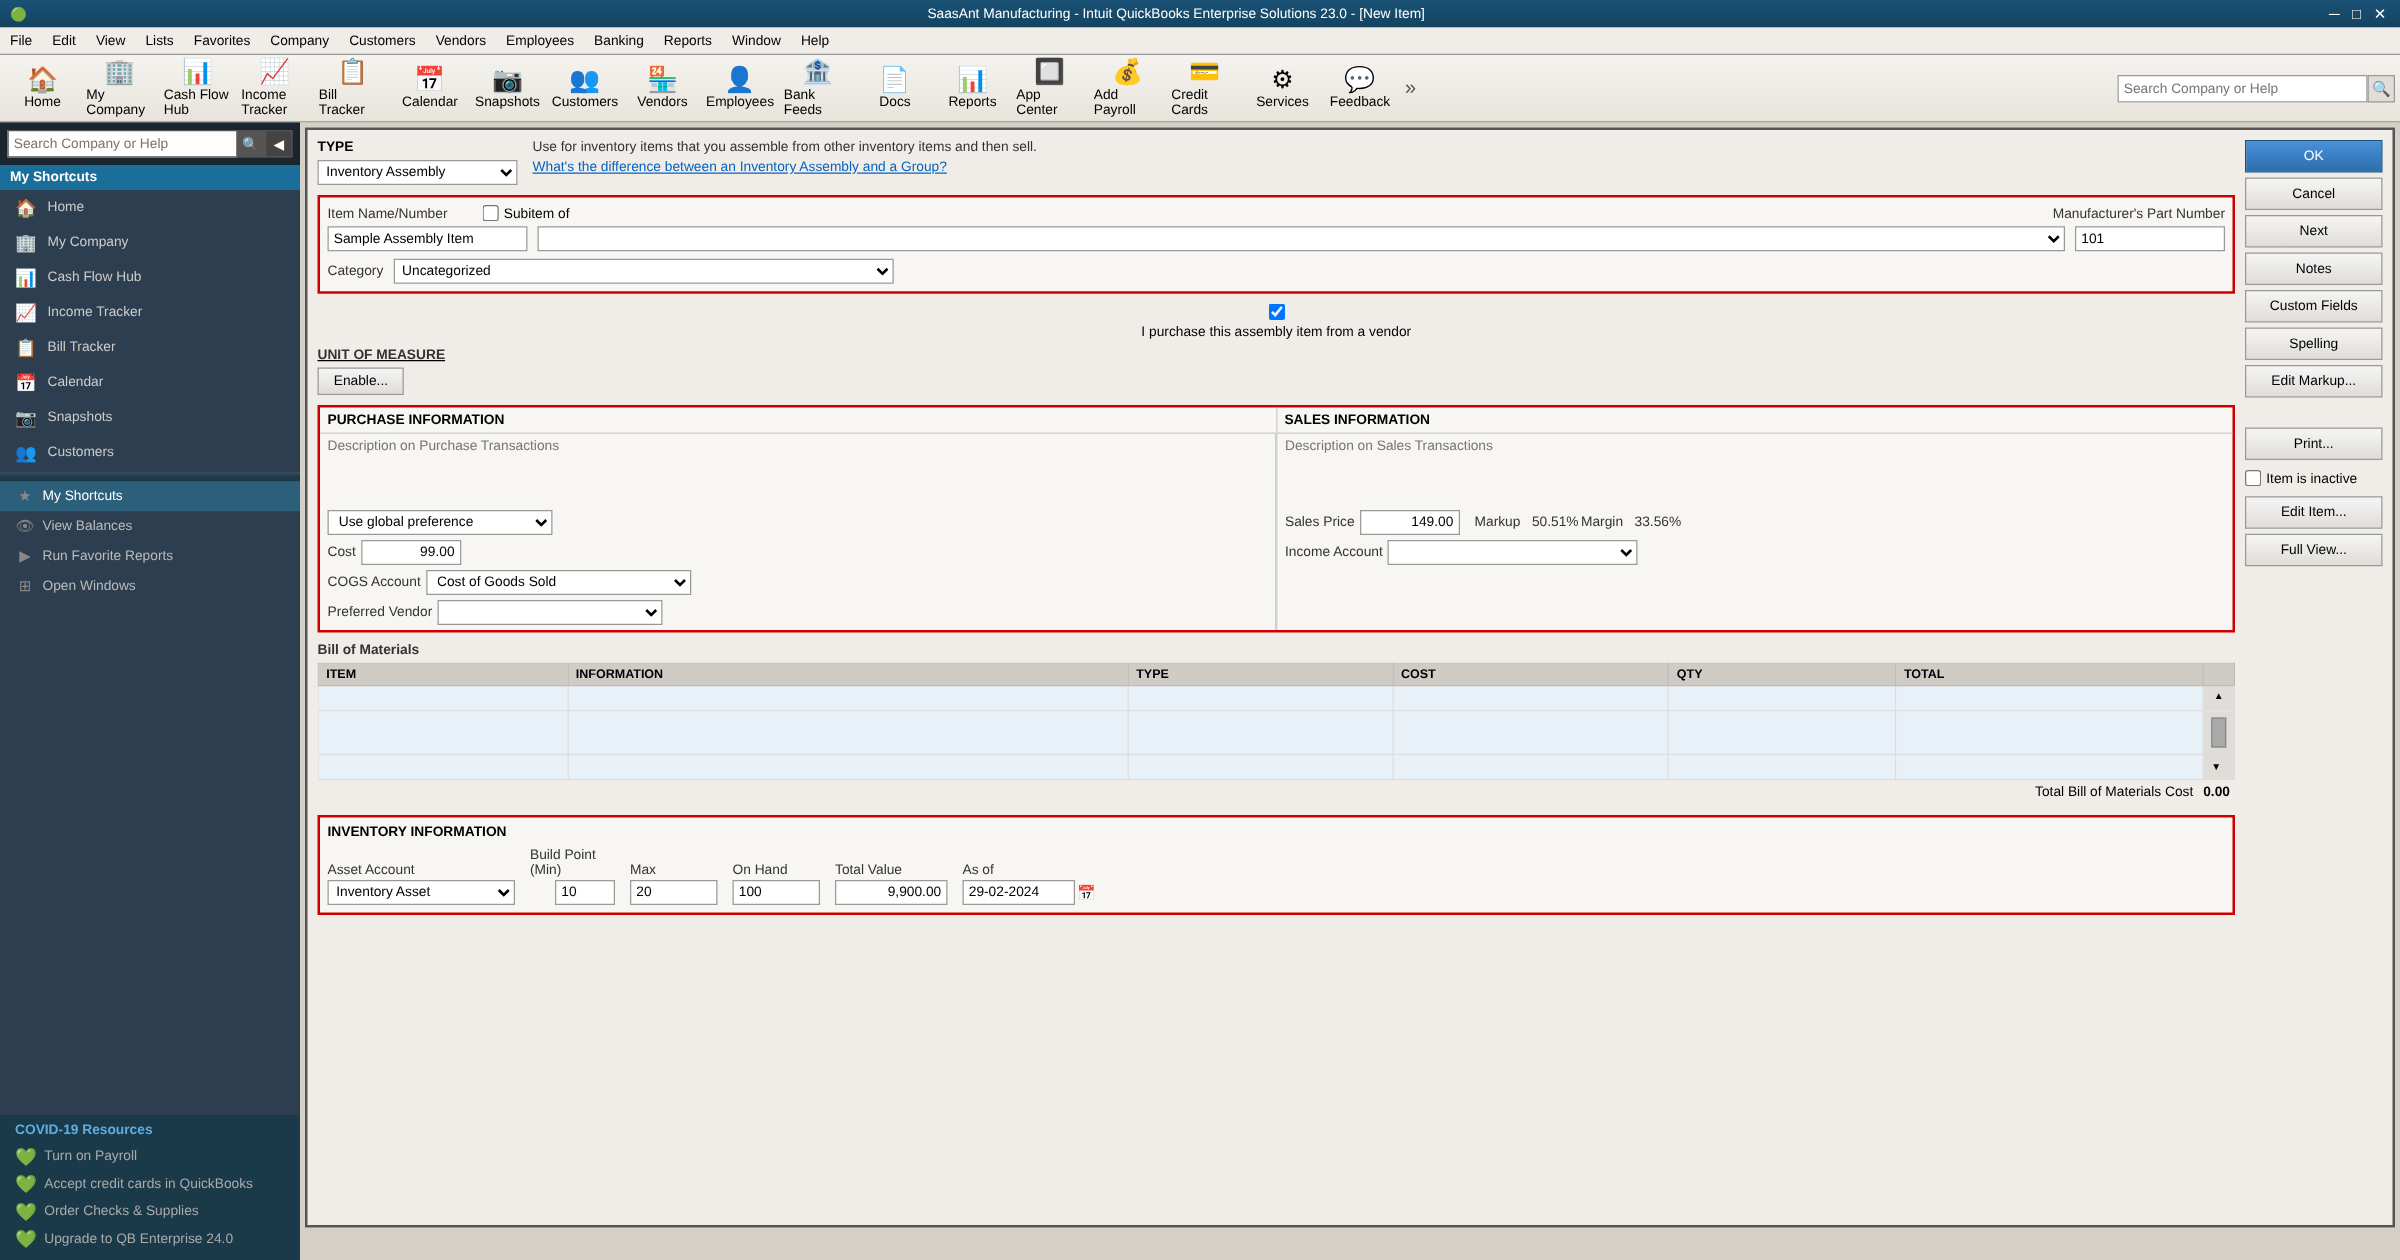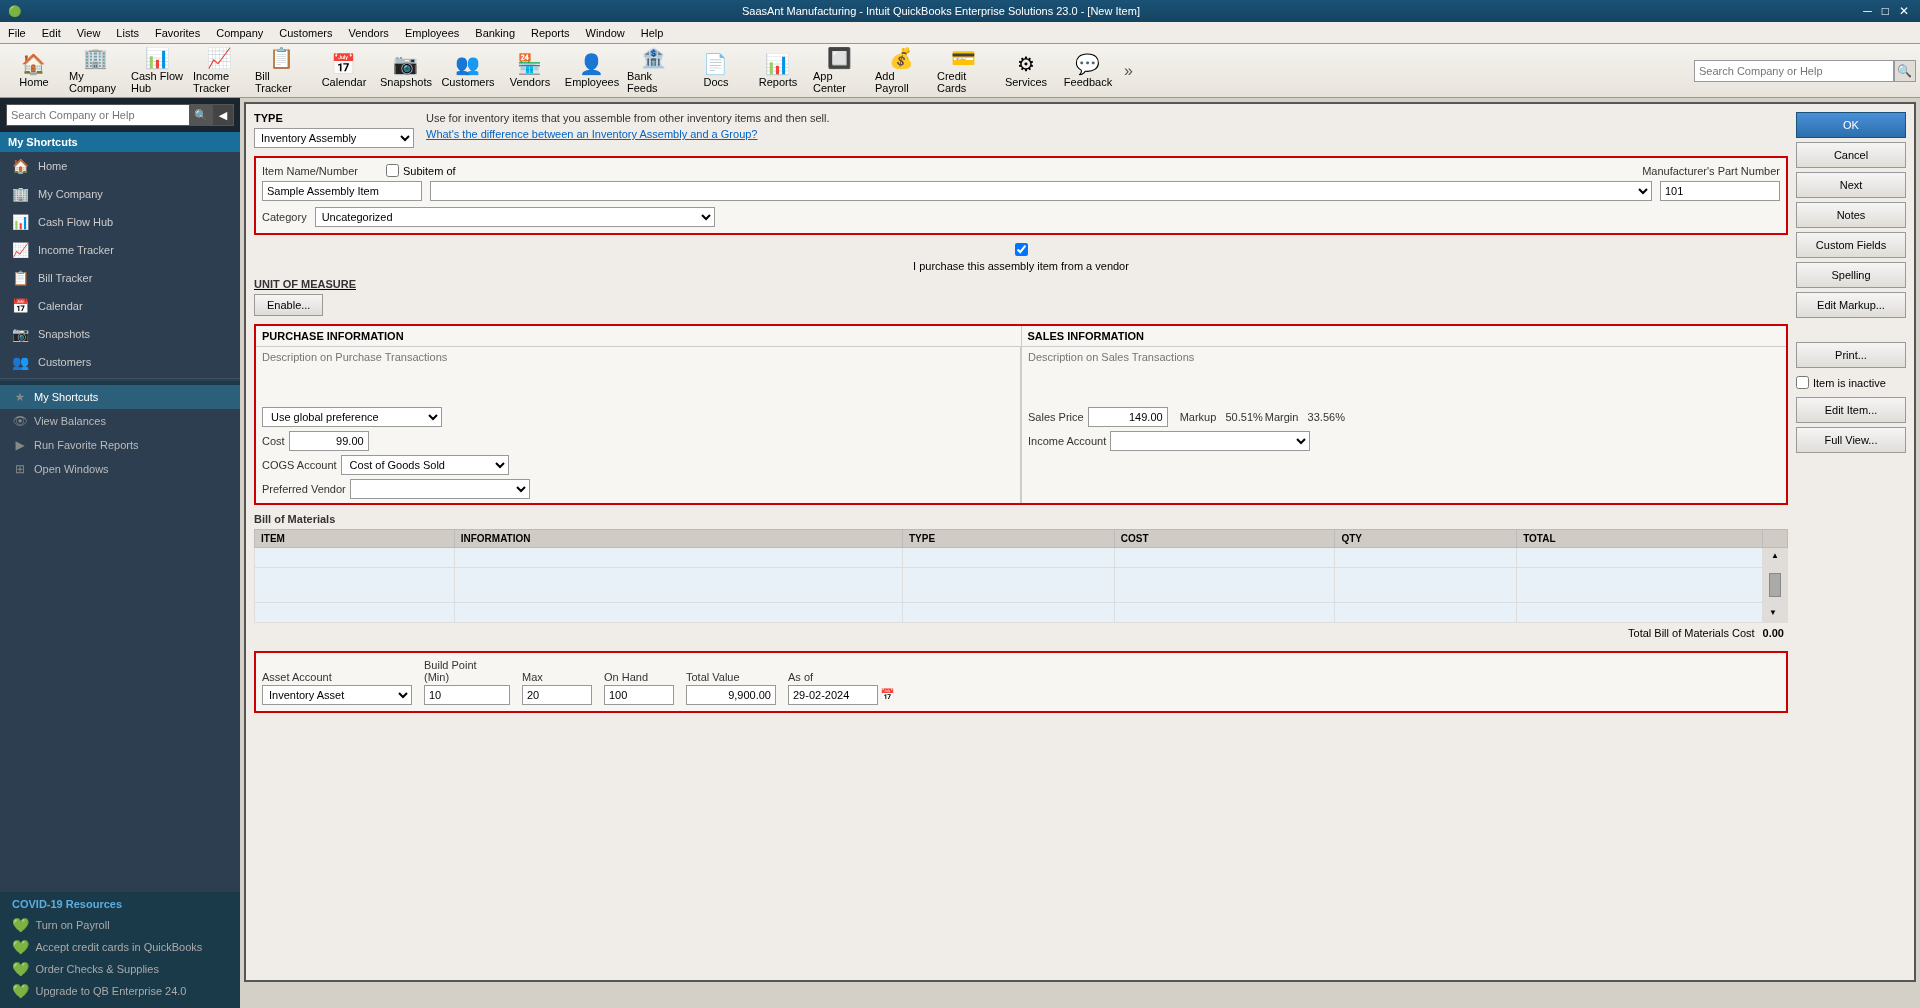--- a/index.html
+++ b/index.html
@@ -734,21 +734,21 @@
                   <select class="ps-select" style="width:180px;">
                     <option>Use global preference</option>
                   </select>
                 </div>
                 <div class="ps-field-row">
                   <span class="field-label">Cost</span>
                   <input type="text" class="text-input" value="99.00" style="width: 80px; text-align: right;">
                 </div>
                 <div class="ps-field-row">
                   <span class="field-label">COGS Account</span>
-                  <select class="ps-select" style="width:168px;">
+                  <select class="ps-select" style="width:212px;">
                     <option>Cost of Goods Sold</option>
                   </select>
                 </div>
                 <div class="ps-field-row">
                   <span class="field-label">Preferred Vendor</span>
                   <select class="ps-select" style="width:180px;">
                     <option></option>
                   </select>
                 </div>
               </div>
@@ -827,30 +827,31 @@
                 </tbody>
               </table>
             </div>
             <div class="bom-total-row">
               <span>Total Bill of Materials Cost</span>
               <span style="font-weight:bold;">0.00</span>
             </div>
           </div>
 
           <div class="inventory-section">
+            <div class="inventory-header">INVENTORY INFORMATION</div>
             <div class="inventory-fields">
               <div class="inv-field-group">
                 <span class="inv-field-label">Asset Account</span>
                 <select class="field-select" style="width:150px;">
                   <option>Inventory Asset</option>
                 </select>
               </div>
               <div class="inv-field-group">
                 <span class="inv-field-label">Build Point<br>(Min)</span>
-                <input type="text" class="text-input" value="10" style="width: 86px;">
+                <input type="text" class="text-input" value="10" style="width: 48px; margin-left: 20px;">
               </div>
               <div class="inv-field-group">
                 <span class="inv-field-label">Max</span>
                 <input type="text" class="text-input" value="20" style="width: 70px;">
               </div>
               <div class="inv-field-group">
                 <span class="inv-field-label">On Hand</span>
                 <input type="text" class="text-input" value="100" style="width: 70px;" readonly="">
               </div>
               <div class="inv-field-group">

